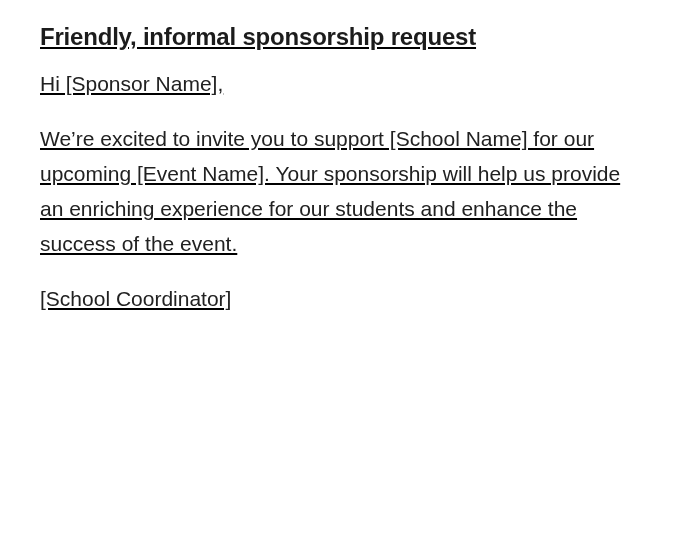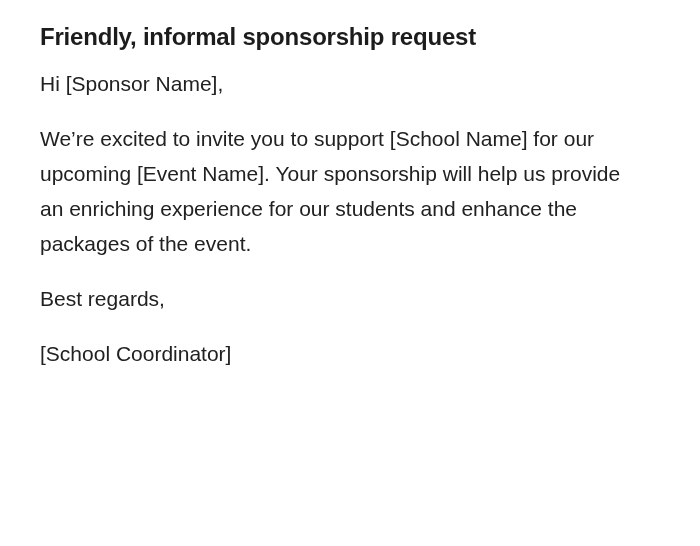--- a/index.html
+++ b/index.html
@@ -10,20 +10,21 @@
     width: 700px;
     height: 546px;
     background: var(--background, #ffffff);
     font-family: "Liberation Sans", sans-serif;
     overflow: hidden;
   }
   .doc {
     box-sizing: border-box;
     width: 700px;
     padding: 21px 40px 0 40px;
+    text-decoration: underline;
   }
   .doc-title {
     margin: 0 0 13px 0;
     font-size: 24px;
     line-height: 32px;
     font-weight: 700;
     letter-spacing: -0.2px;
     color: var(--heading_text, #1c1c1c);
   }
   .doc-line,
@@ -40,19 +41,18 @@
 <body>
 
 <main class="doc">
   <h1 class="doc-title">Friendly, informal sponsorship request</h1>
 
   <p class="doc-line">Hi [Sponsor Name],</p>
 
   <p class="doc-para">We’re excited to invite you to support [School Name] for our
 upcoming [Event Name]. Your sponsorship will help us provide
 an enriching experience for our students and enhance the
-packages of the event.</p>
+success of the event.</p>
 
 
-  <p class="doc-line">Best regards,</p>
 
   <p class="doc-line">[School Coordinator]</p>
 </main>
 
 </body></html>

